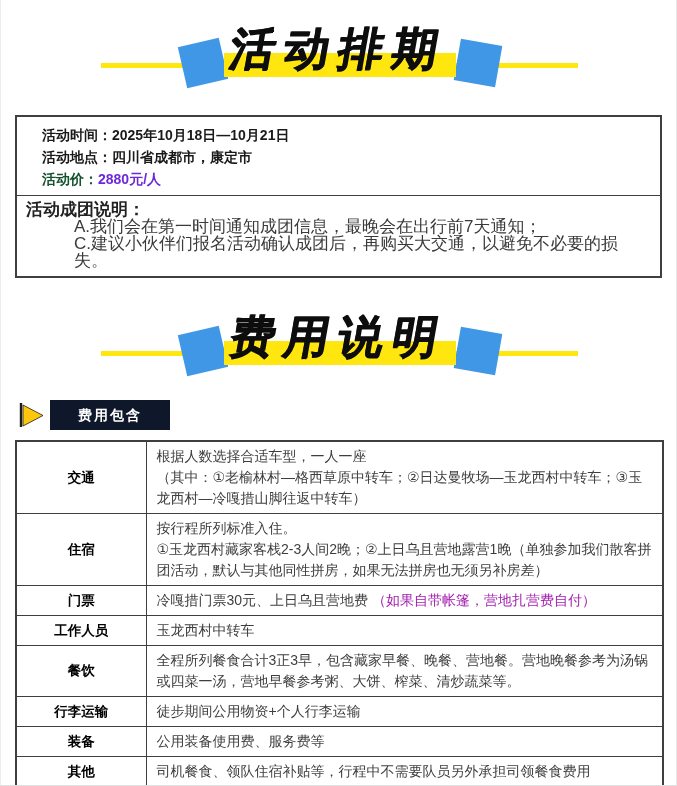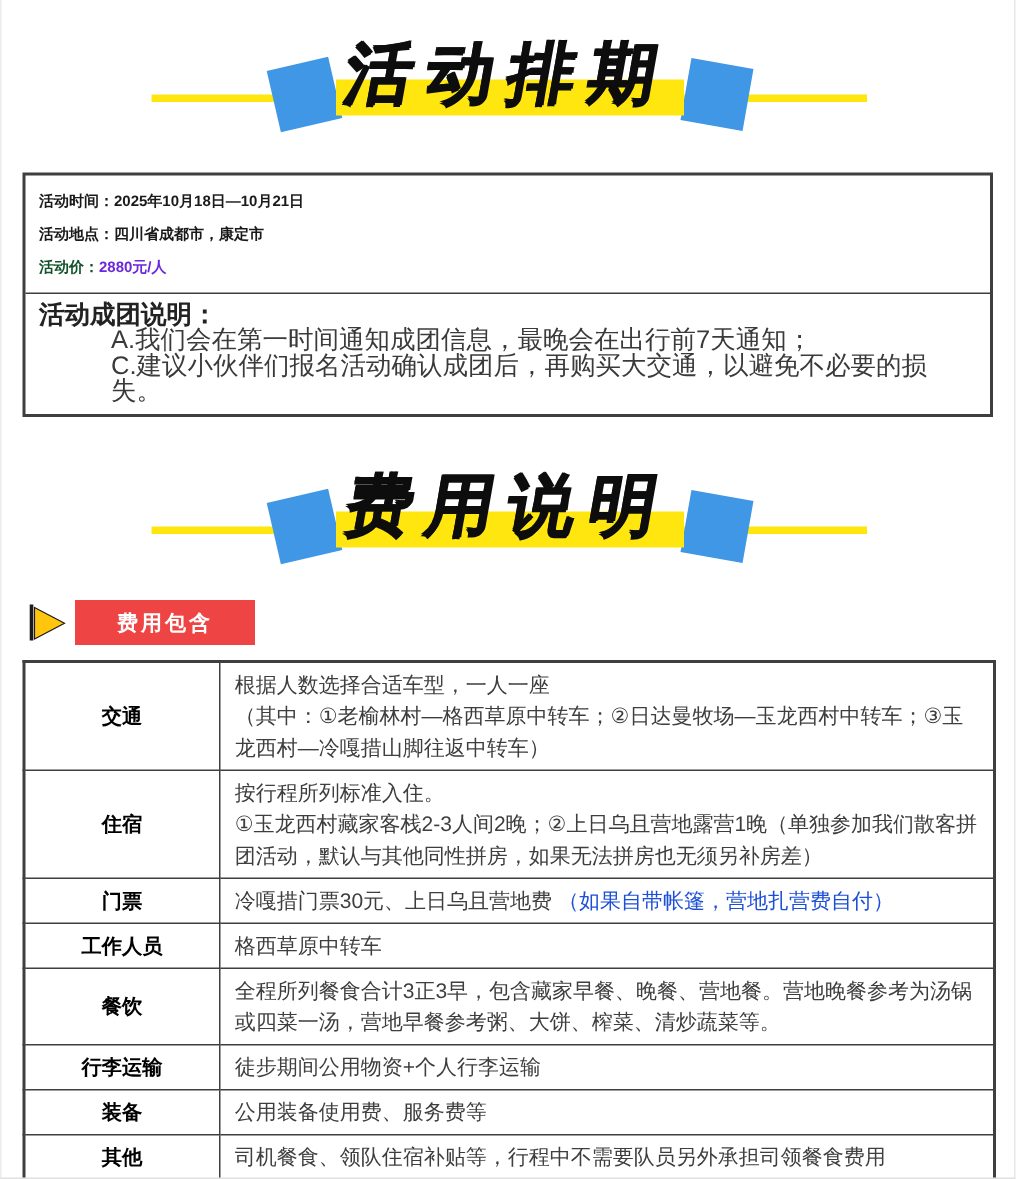--- a/index.html
+++ b/index.html
@@ -20,45 +20,45 @@
   .banner .title {
     position:absolute; top:22px; left:0; width:100%; text-align:center;
     font-size:45px; line-height:54px; font-weight:900; color:#0d0d0d;
     letter-spacing:9px; transform:skewX(-10deg);
     text-shadow:1px 0 #0d0d0d, 0 1px #0d0d0d;
   }
   .banner.second { margin-top:10px; }
 
   
   .info-box { margin:15px 14px 0; border:2px solid #3f3f3f; background:#fff; }
-  .info-main { padding:7px 9px 5px; font-size:10px; font-weight:bold; color:#1a1a1a; }
+  .info-main { padding:7px 25px 5px; font-size:14px; font-weight:bold; color:#1a1a1a; }
   .info-main .row { line-height:22px; }
   .info-main .price .lbl { color:#14532d; }
   .info-main .price .val { color:#6d28d9; }
   .info-notes { border-top:1px solid #3f3f3f; padding:5px 9px 7px; font-size:17px; color:#3a3a3a; }
   .info-notes .nt { font-weight:bold; color:#222; line-height:17px; }
   .info-notes .ni { line-height:17px;margin-left:48px; }
 
   
   .include-row { margin:12px 0 0 17px; display:flex; align-items:center; height:30px; }
   .arrow-ico { width:27px; height:30px; flex:0 0 auto; }
   .include-btn {
-    margin-left:5px; background:#ef4444; color:#fff; font-size:14px; font-weight:bold;
+    margin-left:5px; background:#0f172a; color:#fff; font-size:14px; font-weight:bold;
     border:none; padding:6px 28px; letter-spacing:2px; cursor:pointer; line-height:18px;
   }
 
   
   .fee-table { margin:10px 14px 0; width:649px; border-collapse:collapse; border:2px solid #3f3f3f; }
   .fee-table td { border:1px solid #3f3f3f; vertical-align:middle; }
   .fee-table td.lab {
     width:130px; text-align:center; font-weight:bold; font-size:13.5px; color:#000000; padding:4px 2px;
   }
   .fee-table td.con { padding:4px 10px; font-size:14px; line-height:21px; color:#3e3e3e; }
   .fee-table .block { display:block; }
-  .fee-table .orange { color:#1d4ed8; }
+  .fee-table .orange { color:#a21caf; }
 </style>
 </head>
 <body>
 
 <div class="banner">
   <div class="h-line"></div>
   <div class="diamond dl"></div>
   <div class="diamond dr"></div>
   <div class="bar"></div>
   <div class="title">活动排期</div>
@@ -118,21 +118,21 @@
     <tr>
       <td class="lab">门票</td>
       <td class="con">
         <span>冷嘎措门票30元、上日乌且营地费</span>
         <span class="orange">（如果自带帐篷，营地扎营费自付）</span>
       </td>
     </tr>
     <tr>
       <td class="lab">工作人员</td>
       <td class="con">
-        <span>格西草原中转车</span>
+        <span>玉龙西村中转车</span>
       </td>
     </tr>
     <tr>
       <td class="lab">餐饮</td>
       <td class="con">
         <span>全程所列餐食合计3正3早，包含藏家早餐、晚餐、营地餐。营地晚餐参考为汤锅或四菜一汤，营地早餐参考粥、大饼、榨菜、清炒蔬菜等。</span>
       </td>
     </tr>
     <tr>
       <td class="lab">行李运输</td>

